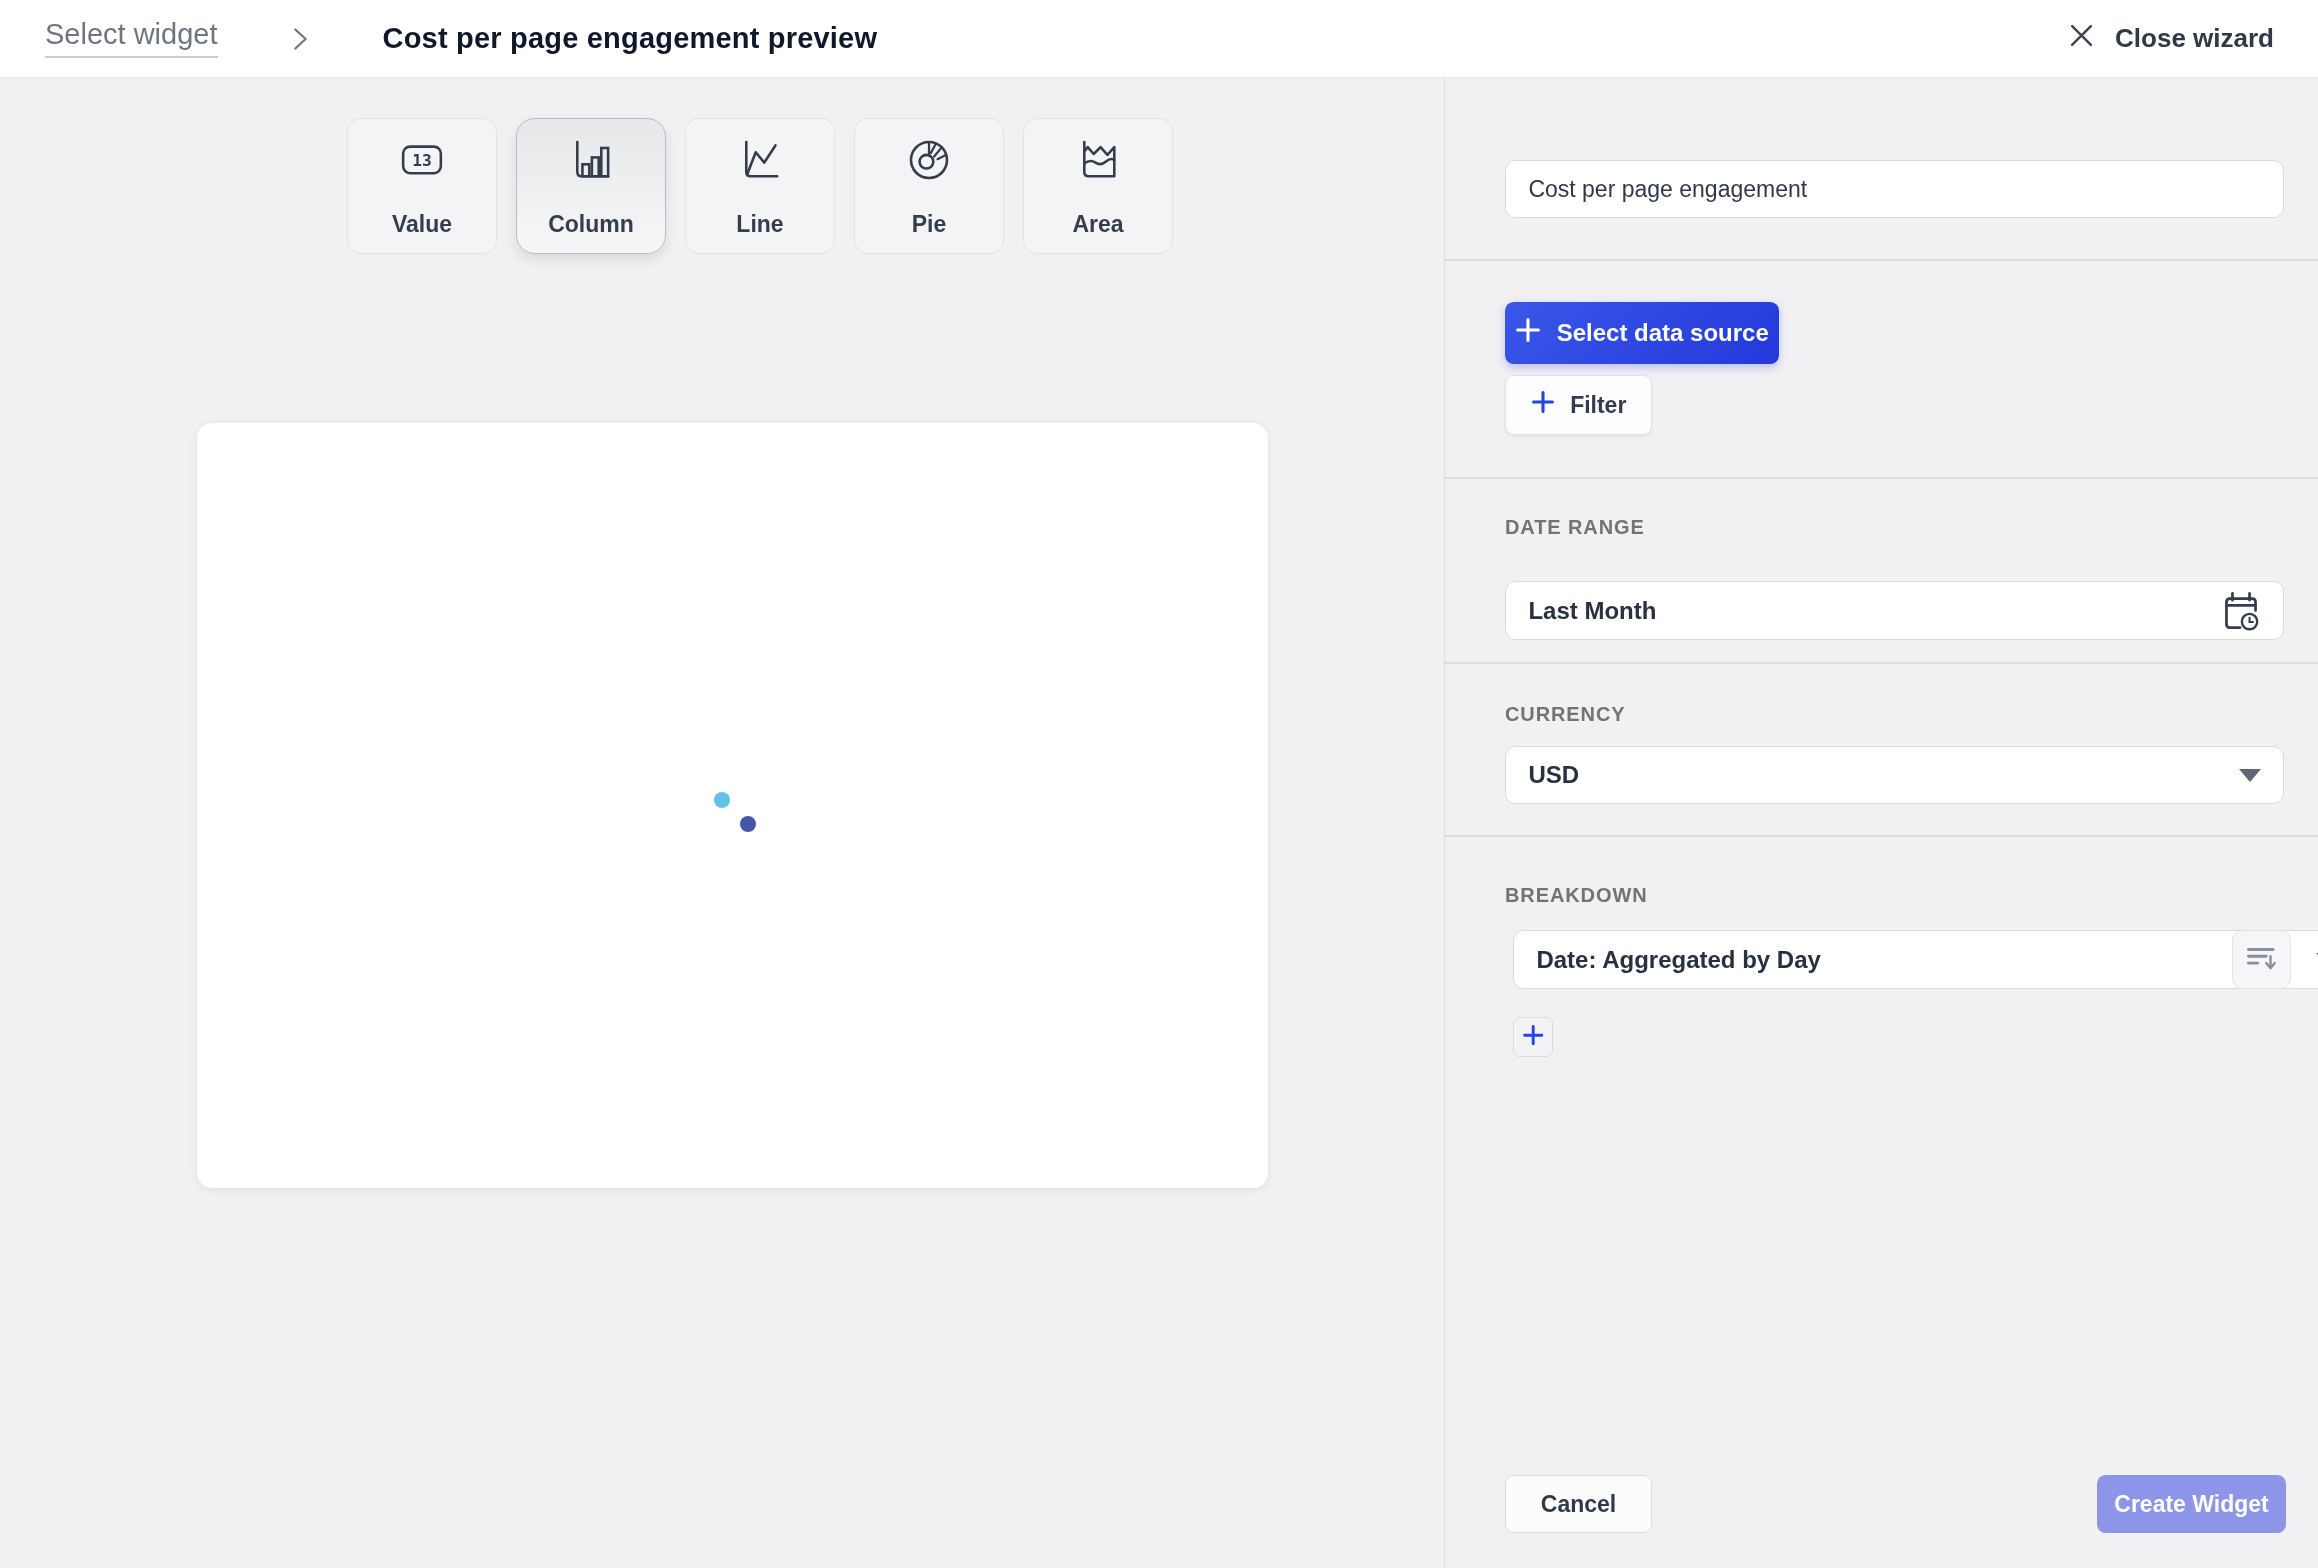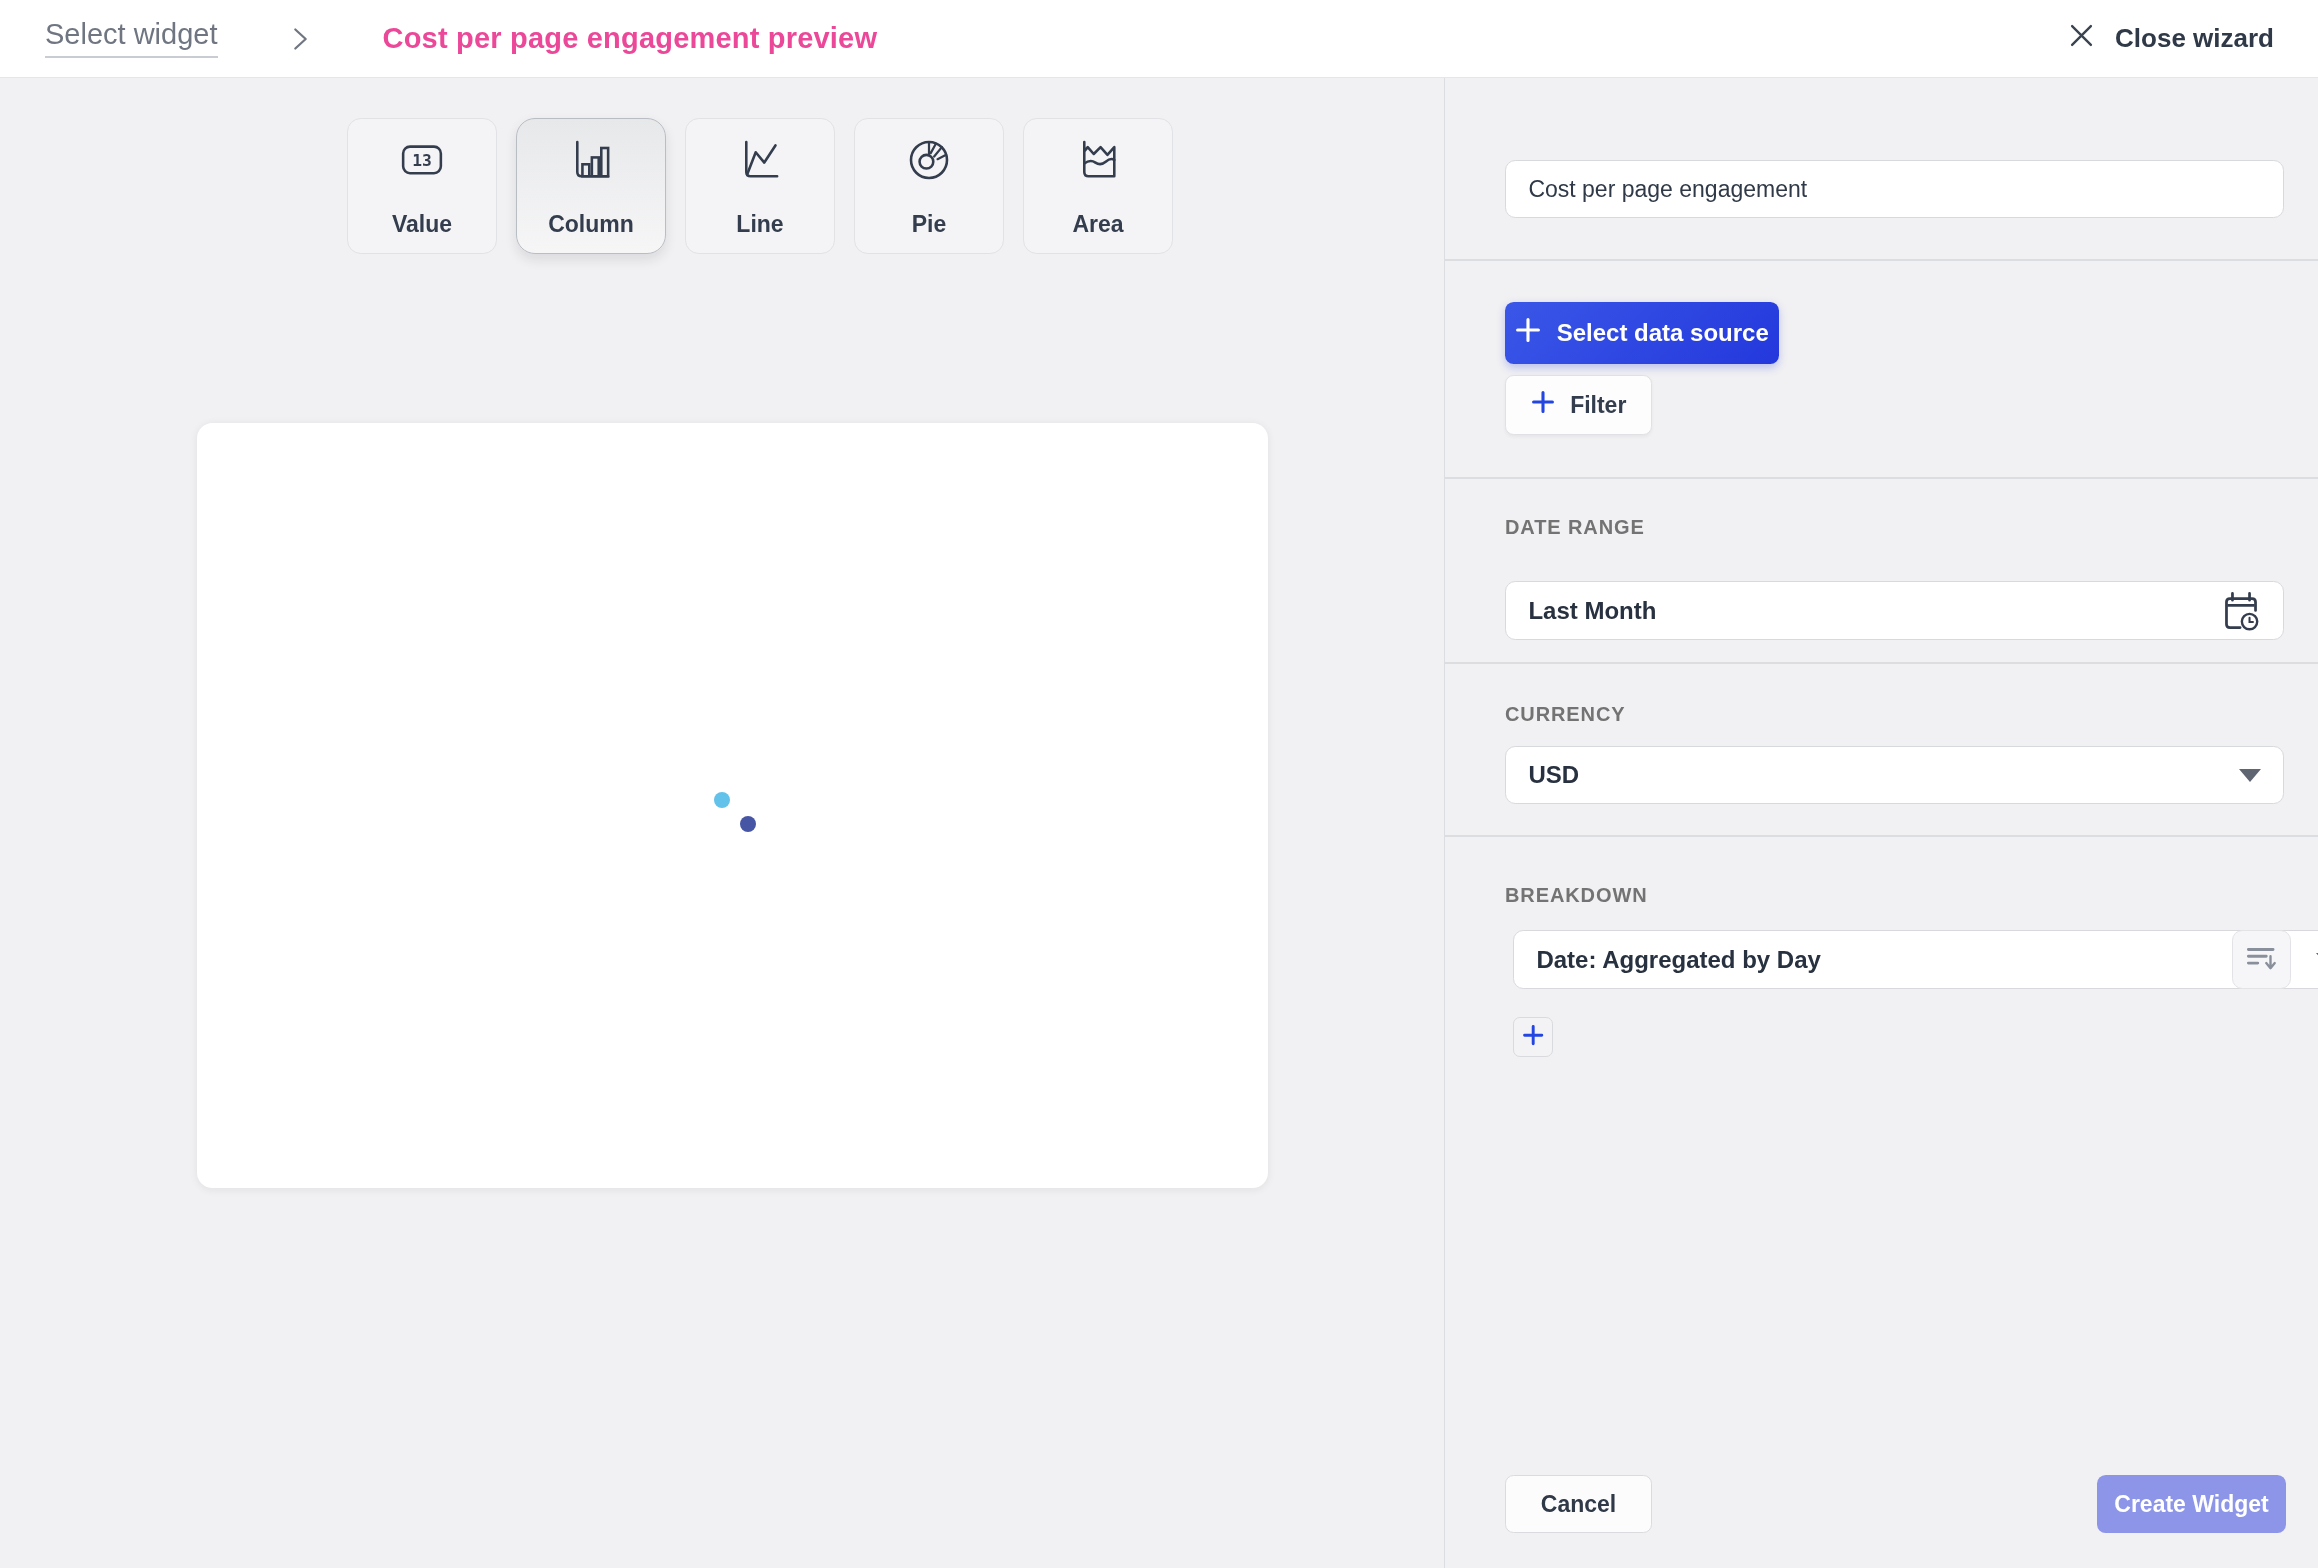--- a/index.html
+++ b/index.html
@@ -6,21 +6,21 @@
   html,body { background:#e9e9eb; }
   body { font-family:"Liberation Sans", sans-serif; }
   .app { position:relative; width:2319px; height:1569px; background:#f1f1f3; overflow:hidden; }
 
   
   .topbar { position:absolute; left:0; top:0; width:2319px; height:78px; background:#ffffff;
             border-bottom:1.7px solid #e6e6e9; display:flex; align-items:center; padding:0 45px;gap:44px; }
   .crumb { font-size:29px; color:#6f7681; padding-bottom:5.2px; border-bottom:2.6px solid #c9ccd2;
            cursor:pointer; line-height:1.1; }
   .chev-wrap { margin:0 29px; display:flex; align-items:center; }
-  .title { font-size:29px; font-weight:700; color:#ec4899; letter-spacing:0.2px; }
+  .title { font-size:29px; font-weight:700; color:#0f172a; letter-spacing:0.2px; }
   .close-btn { margin-left:auto; display:flex; align-items:center; gap:19px; background:none; border:none;
                font-family:inherit; font-size:26px; font-weight:700; color:#2f3947; cursor:pointer; }
 
   
   .types { position:absolute; left:347px; top:118px; display:flex; gap:19px; }
   .type-card { width:150px; height:136px; border:1.7px solid #e1e2e5; border-radius:13.8px; background:#f4f4f6;
                display:flex; flex-direction:column; align-items:center; justify-content:center; gap:26px; cursor:pointer; }
   .type-card.selected { background:linear-gradient(180deg,#e7e8ea 0%,#f6f6f7 100%);
                         border-color:#b9bdc4; box-shadow:0 5.2px 12px rgba(25,31,45,.10);border-radius:19px; }
   .type-label { font-size:23px; font-weight:700; color:#333d4d; }

